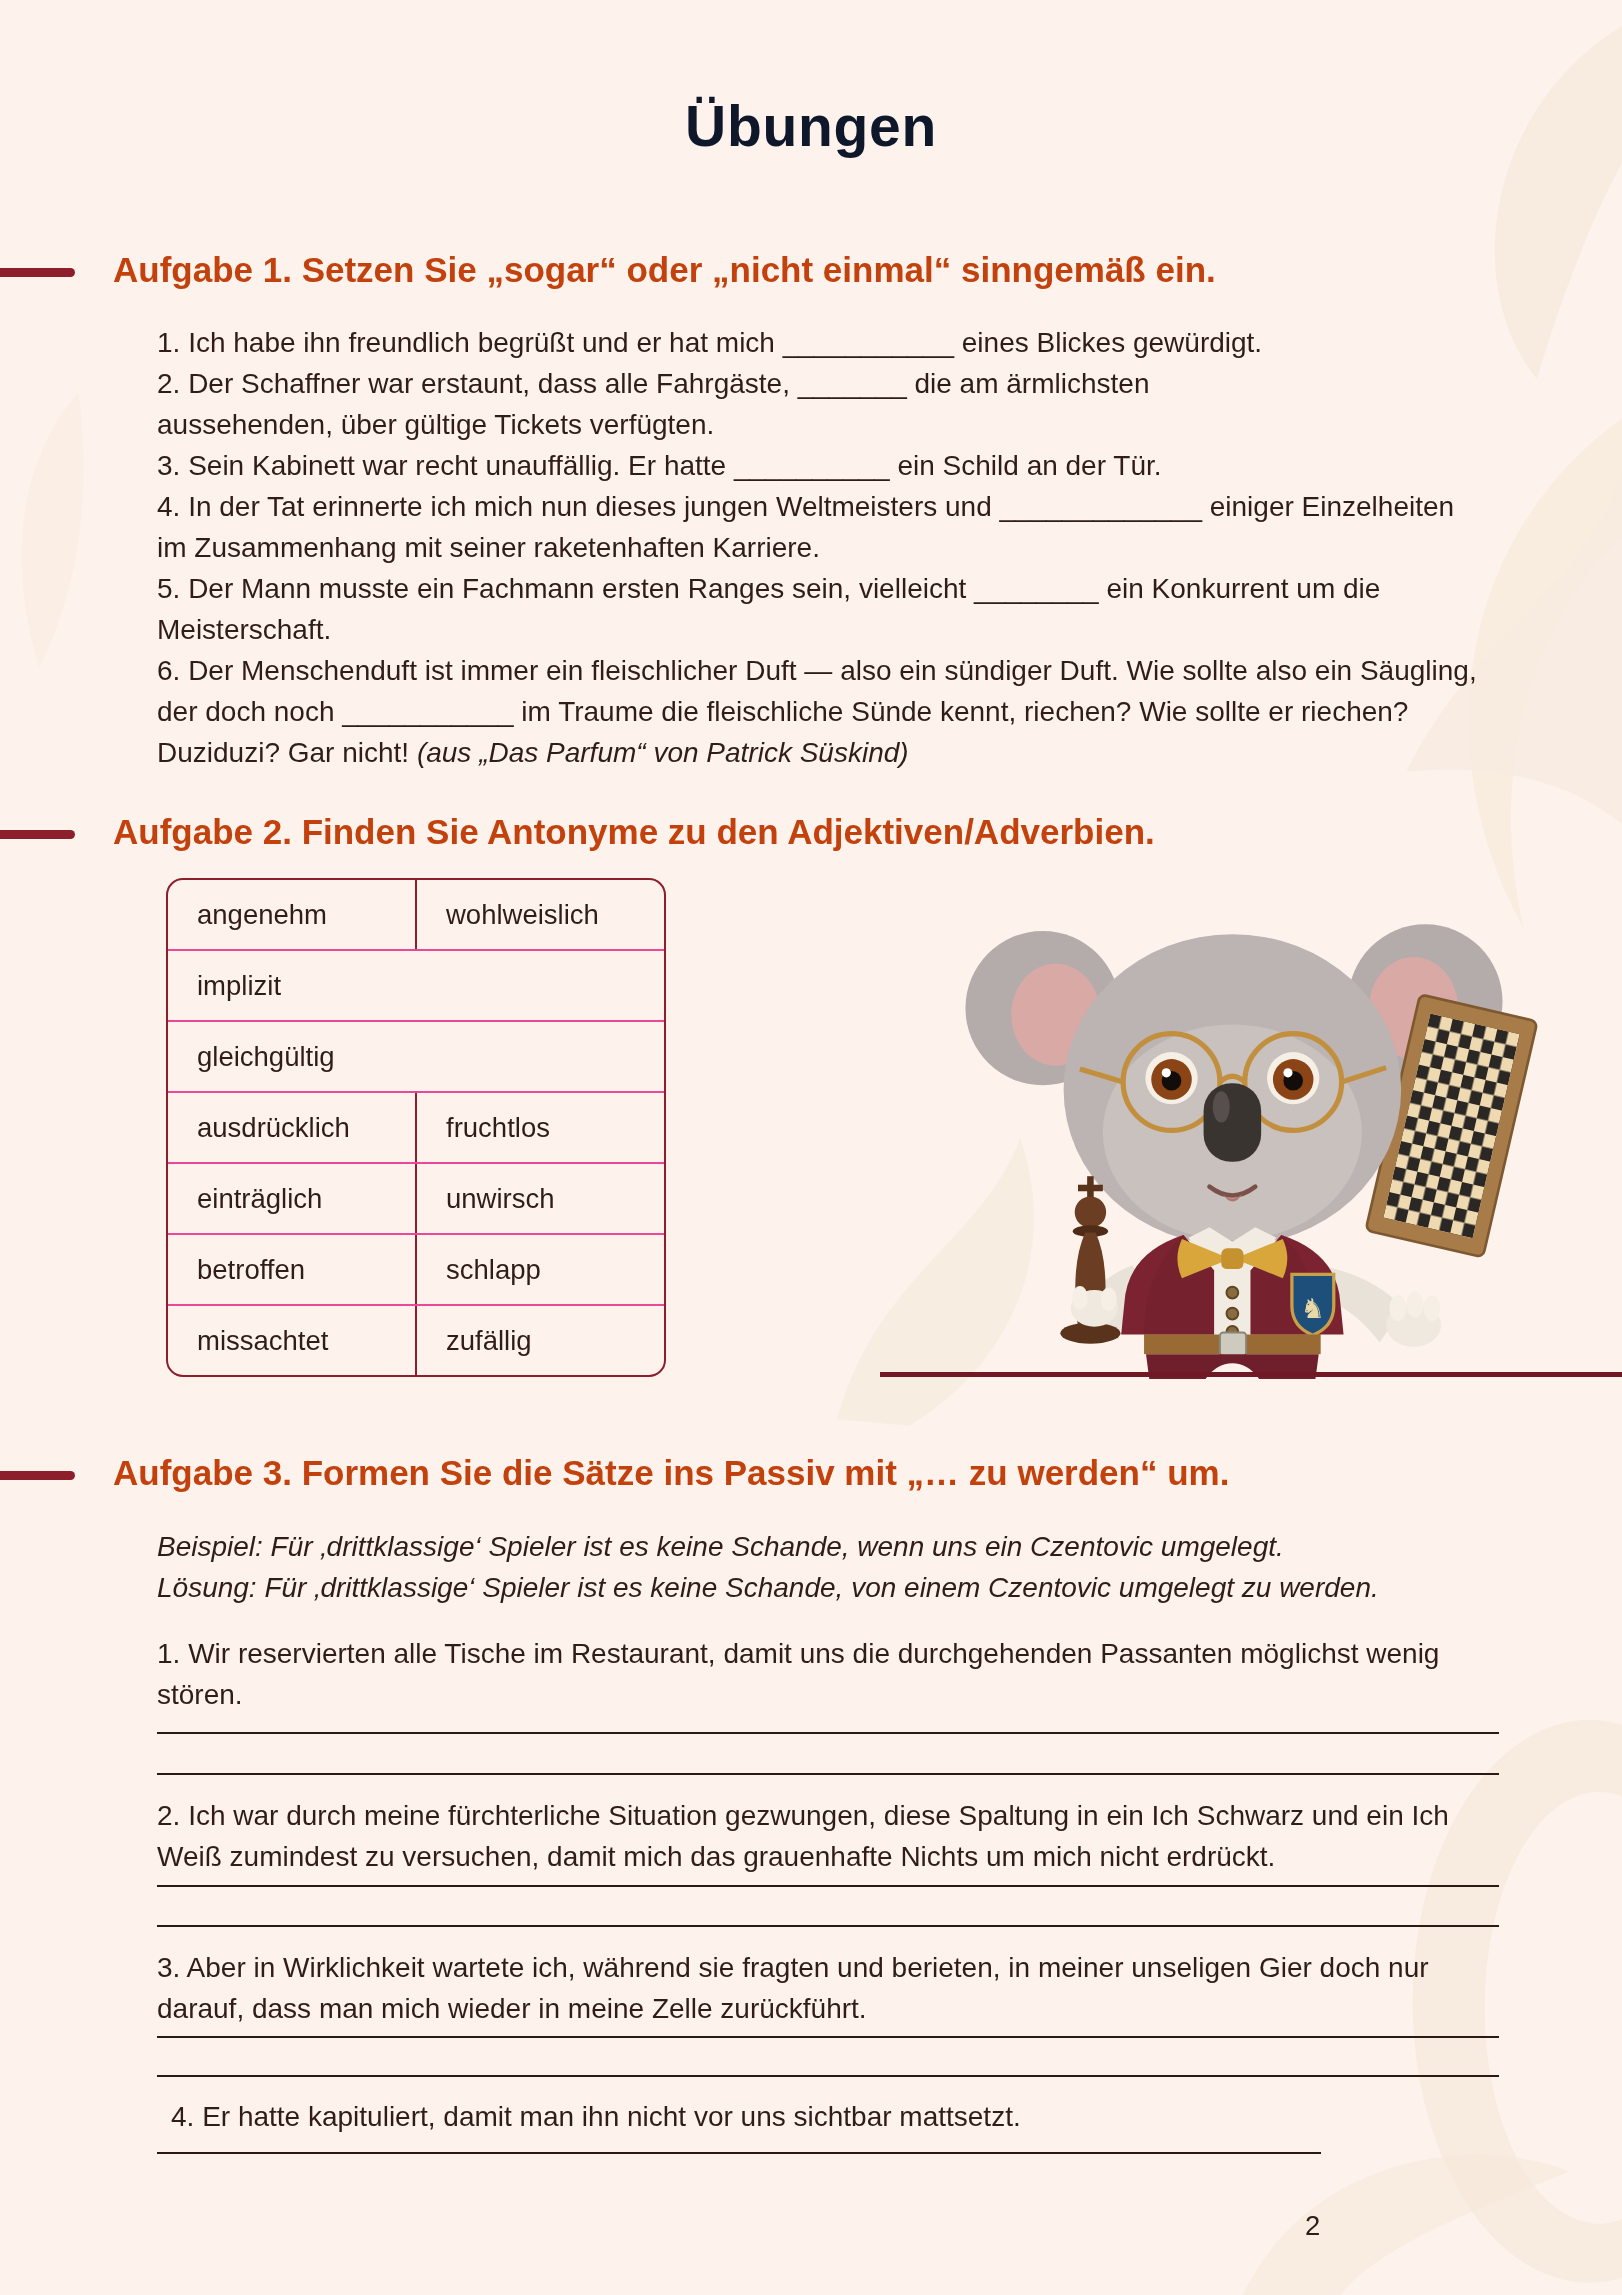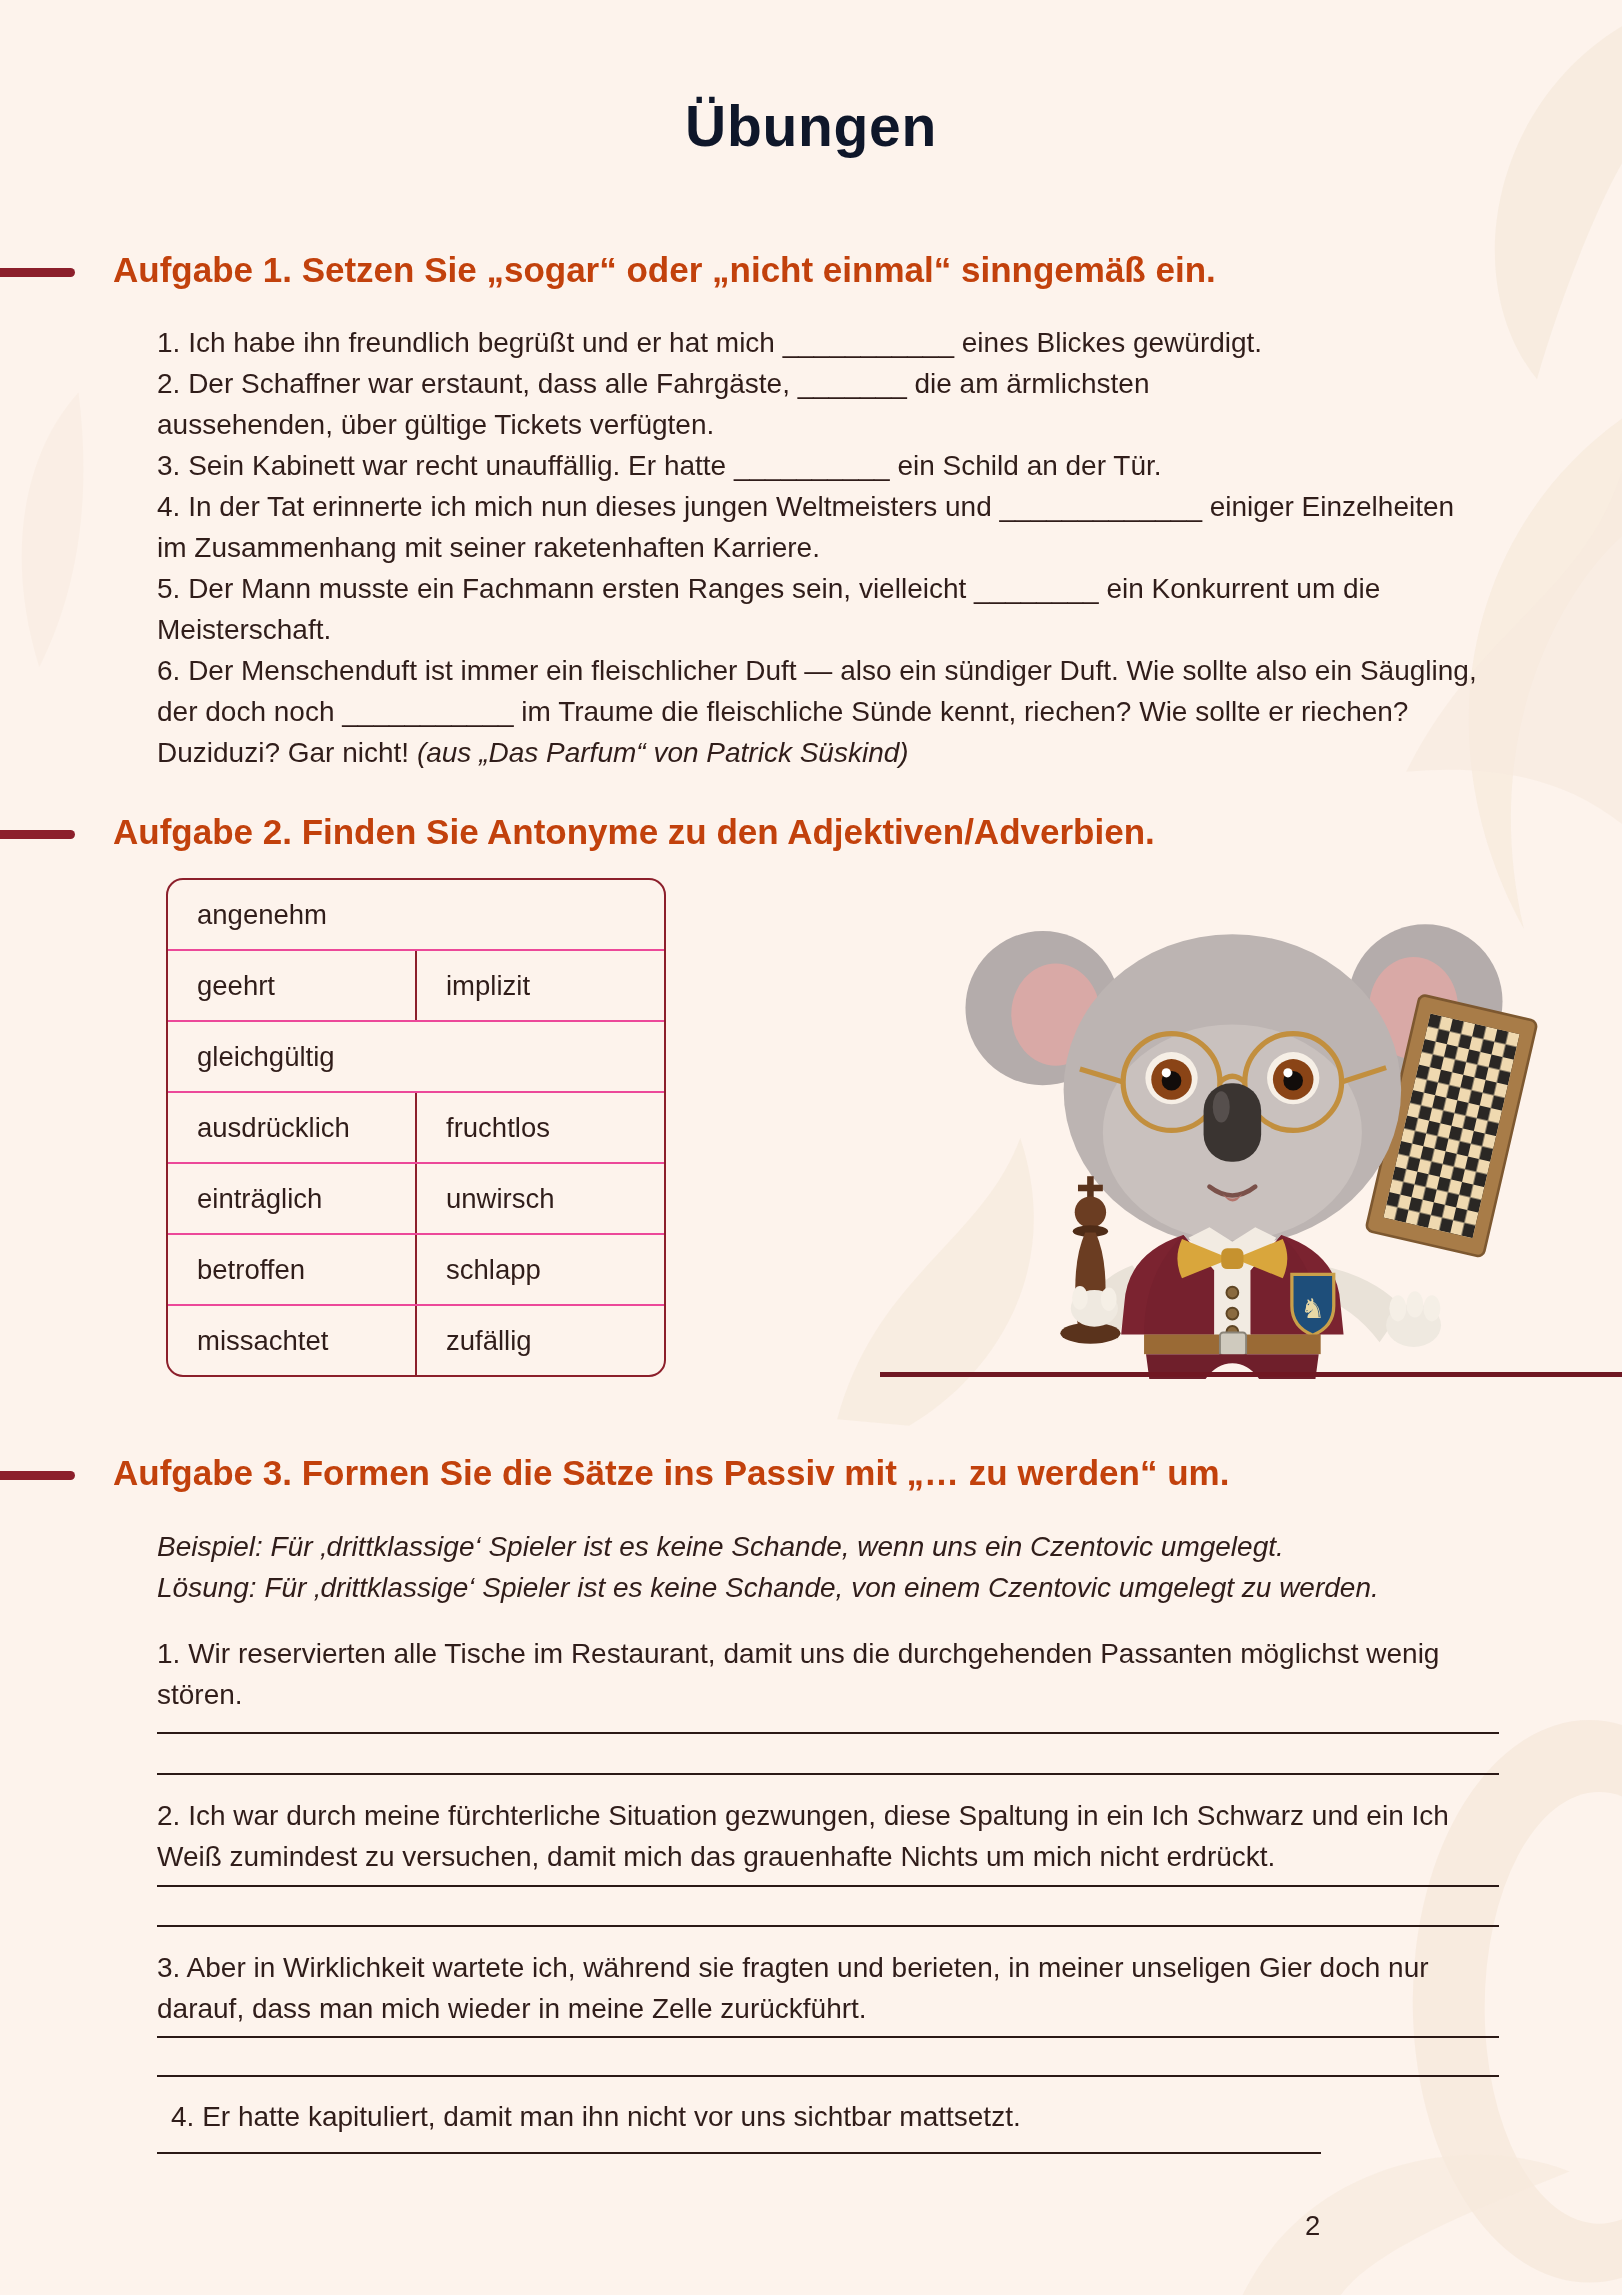--- a/index.html
+++ b/index.html
@@ -99,23 +99,23 @@
 der doch noch ___________ im Traume die fleischliche Sünde kennt, riechen? Wie sollte er riechen?
 Duziduzi? Gar nicht! </span><em>(aus „Das Parfum“ von Patrick Süskind)</em></p>
   </div>
 
   <div class="section-dash" style="top:830px;"></div>
   <div class="section-heading" style="top:812px;">Aufgabe 2. Finden Sie Antonyme zu den Adjektiven/Adverbien.</div>
 
   <div class="antonym-table">
     <div class="trow">
       <div class="tcell">angenehm</div>
-    </div>
-    <div class="trow">
-      <div class="tcell">geehrt</div>
+      <div class="tcell">wohlweislich</div>
+    </div>
+    <div class="trow">
       <div class="tcell">implizit</div>
     </div>
     <div class="trow">
       <div class="tcell">gleichgültig</div>
     </div>
     <div class="trow">
       <div class="tcell">ausdrücklich</div>
       <div class="tcell">fruchtlos</div>
     </div>
     <div class="trow">

